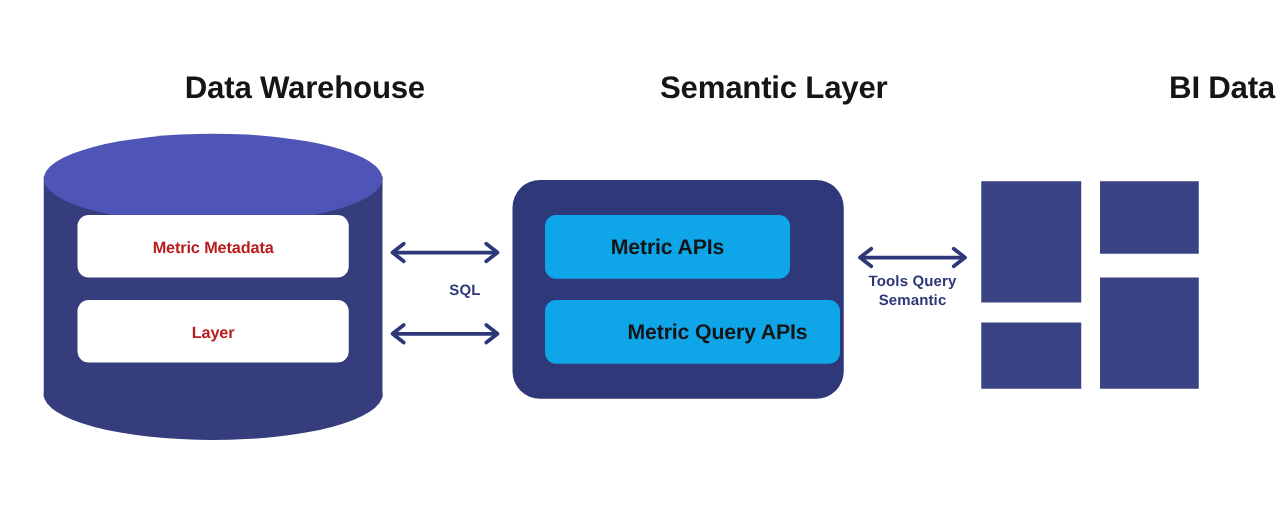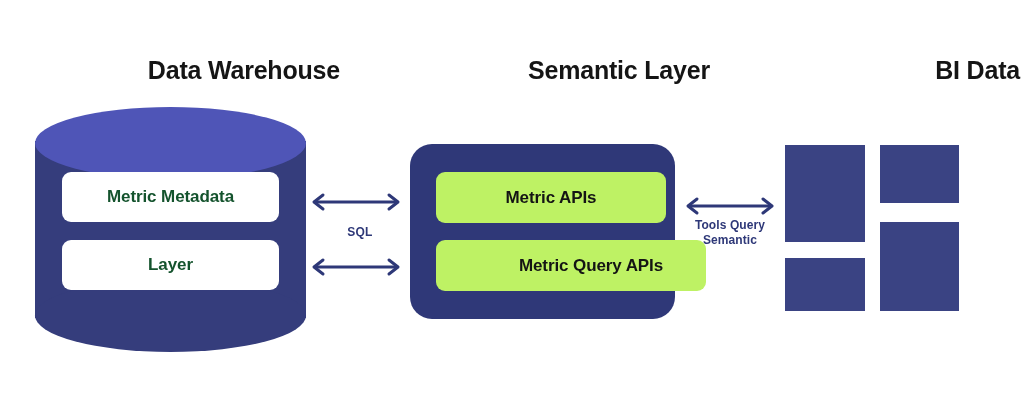--- a/index.html
+++ b/index.html
@@ -83,42 +83,42 @@
     border-radius: 9px;
     display: flex;
     align-items: center;
     justify-content: center;
   }
   #dw-slot-0 { top: 65px; }
   #dw-slot-1 { top: 133px; }
   .dw-slot-label {
     font-family: "Liberation Sans", sans-serif;
     font-weight: bold;
-    font-size: 17px;
-    color: #14532d;
+    font-size: 13px;
+    color: #b91c1c;
     white-space: nowrap;
     letter-spacing: -0.1px;
   }
 
   
   #semantic-panel {
     position: absolute;
     left: 410px;
     top: 144px;
     width: 265px;
     height: 175px;
     background: #2F3878;
     border-radius: 22px;
   }
   .sl-slot {
     position: absolute;
     left: 26px;
-    width: 230px;
+    width: 196px;
     height: 51px;
-    background: #bef264;
+    background: #0ea5e9;
     border-radius: 9px;
     display: flex;
     align-items: center;
     justify-content: center;
   }
   #sl-slot-0 { top: 28px; }
   #sl-slot-1 { top: 96px; padding-left: 40px; }
   .sl-slot-label {
     font-family: "Liberation Sans", sans-serif;
     font-weight: bold;
@@ -141,21 +141,21 @@
   
   #sql-group {
     position: absolute;
     left: 306px;
     top: 185px;
     width: 100px;
     height: 95px;
   }
   #sql-label {
     position: absolute;
-    left: 4px;
+    left: 16px;
     top: 40px;
     width: 100px;
     text-align: center;
     font-family: "Liberation Sans", sans-serif;
     font-weight: bold;
     font-size: 12px;
     color: #2E3878;
     letter-spacing: 0.2px;
   }
   .arrow-svg { position: absolute; overflow: visible; }

